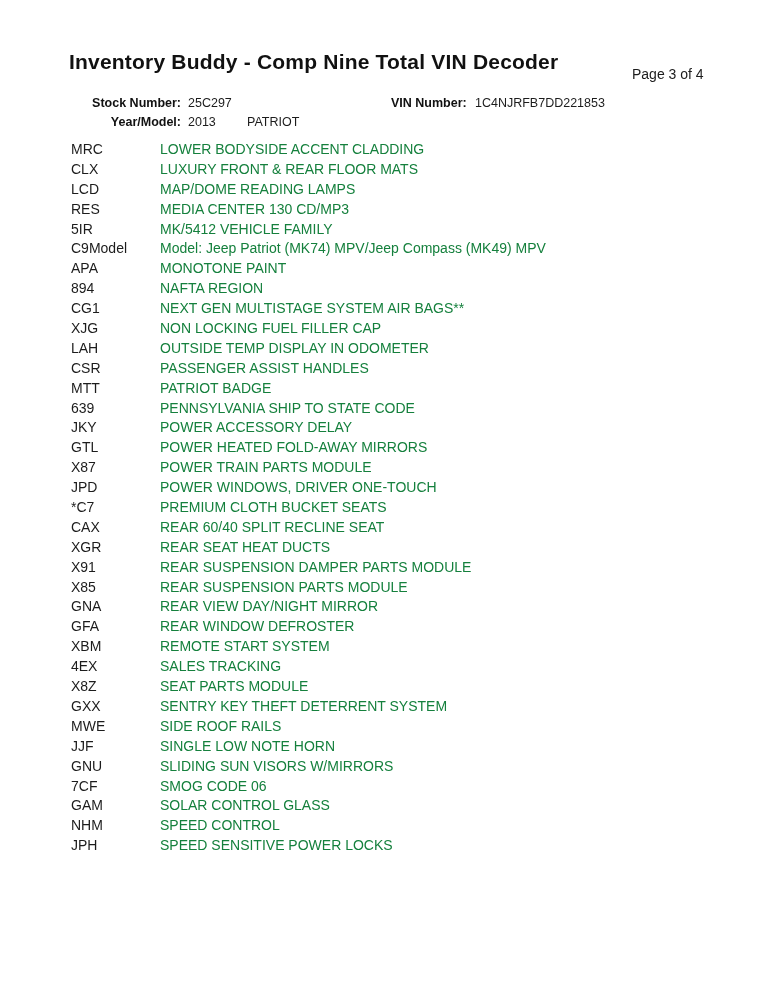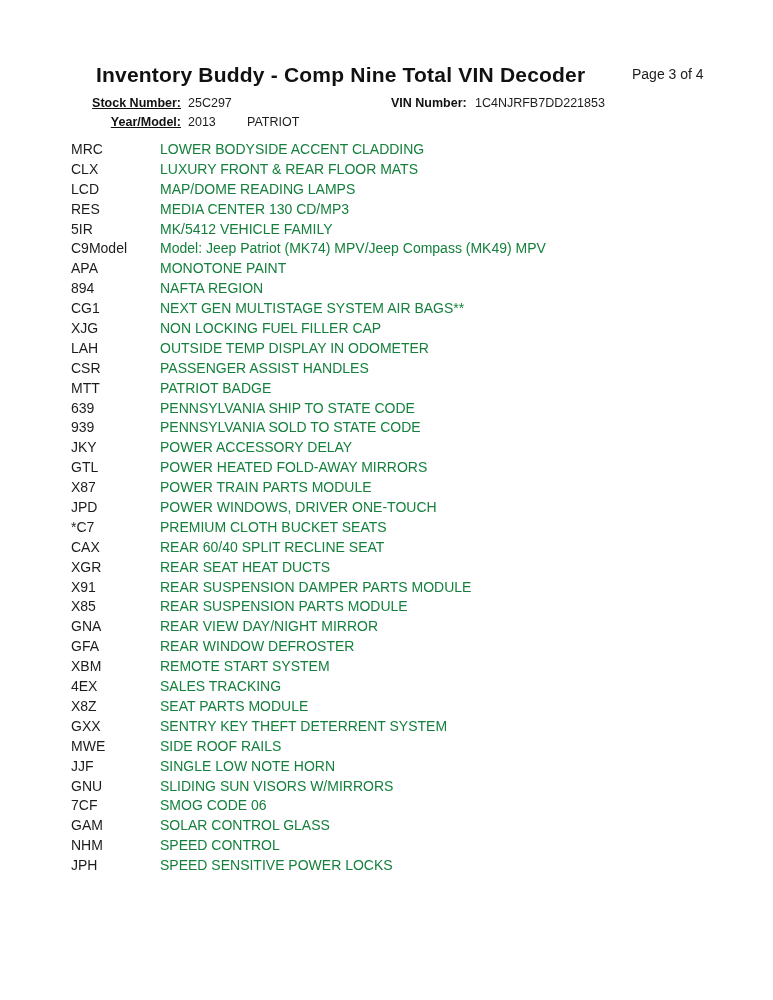--- a/index.html
+++ b/index.html
@@ -12,27 +12,26 @@
     width: 773px;
     height: 1000px;
     background: #ffffff;
     font-family: "Liberation Sans", sans-serif;
     color: #1c1c1c;
     overflow: hidden;
   }
   .doc-title {
     position: absolute;
     left: 69px;
-    top: 63px;
+    top: 50px;
     font-size: 21px;
     font-weight: bold;
     letter-spacing: 0.2px;
     color: #111111;
     white-space: nowrap;
-    margin-left: 27px;
   }
   .page-indicator {
     position: absolute;
     left: 632px;
     top: 66px;
     font-size: 14px;
     color: #1c1c1c;
     white-space: nowrap;
   }
   .meta {
@@ -51,21 +50,20 @@
   .meta-value {
     position: absolute;
     font-weight: normal;
     color: #1c1c1c;
     white-space: nowrap;
   }
   .lbl-right {
     left: 60px;
     width: 121px;
     text-align: right;
-    text-decoration: underline;
   }
   .row-y1 { top: 96px; }
   .row-y2 { top: 115px; }
   .stock-value { left: 188px; text-align: center; }
   .vin-label { left: 391px; }
   .vin-value { left: 475px; }
   .year-value { left: 188px; }
   .model-value { left: 247px; }
 
   .options-list {
@@ -178,24 +176,20 @@
     <div class="option-row">
       <span class="option-code">MTT</span>
       <span class="option-desc">PATRIOT BADGE</span>
     </div>
 
     <div class="option-row">
       <span class="option-code">639</span>
       <span class="option-desc">PENNSYLVANIA SHIP TO STATE CODE</span>
     </div>
 
-    <div class="option-row">
-      <span class="option-code">939</span>
-      <span class="option-desc">PENNSYLVANIA SOLD TO STATE CODE</span>
-    </div>
 
     <div class="option-row">
       <span class="option-code">JKY</span>
       <span class="option-desc">POWER ACCESSORY DELAY</span>
     </div>
 
     <div class="option-row">
       <span class="option-code">GTL</span>
       <span class="option-desc">POWER HEATED FOLD-AWAY MIRRORS</span>
     </div>

